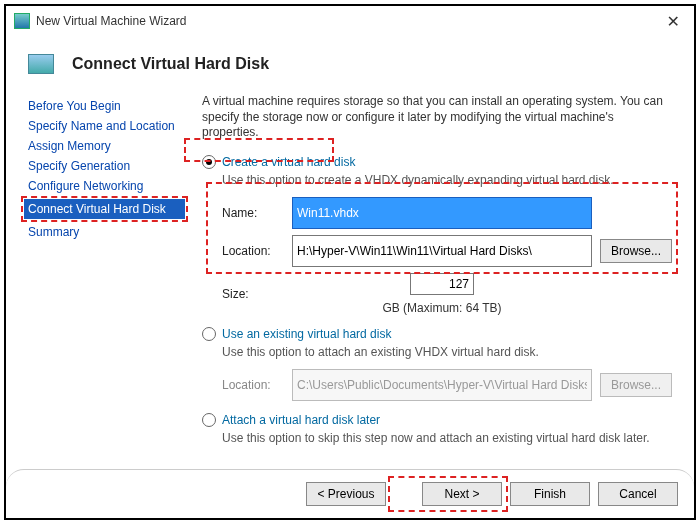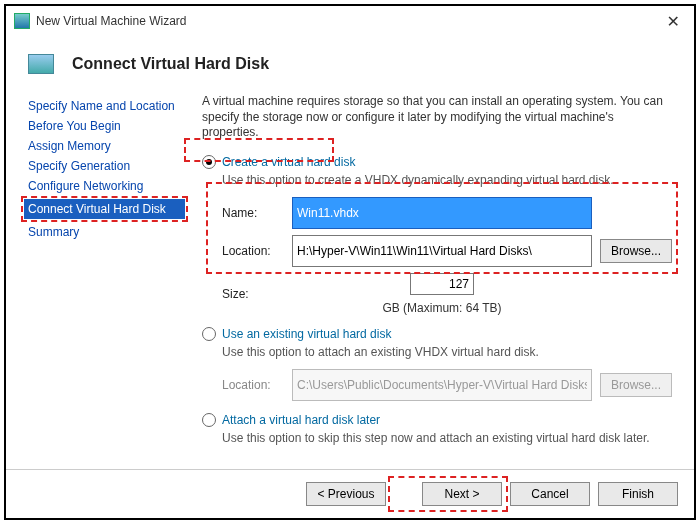--- a/index.html
+++ b/index.html
@@ -30,21 +30,21 @@
   .text-input { width: 100%; border: 1px solid #777; padding: 3px 4px; font-size: 12px; height:32px;}
   .text-input.selected { background: #3399ff; color: #fff; border:1px solid #1a5fbf;}
   .size-wrap { display:flex; align-items:center; gap:6px;flex-direction:column;}
   .size-input { width:64px; text-align:right; border:1px solid #777; padding:3px 4px; height:22px;}
   .size-suffix { color:#333; }
   .btn { border: 1px solid #888; background: #e9e9e9; padding: 3px 10px; font-size: 12px; cursor: pointer; height:24px;}
   .btn:disabled { color:#999; border-color:#bbb; background:#f0f0f0; cursor:default;}
   .disabled-row .text-input { color:#999; border-color:#bbb; background:#f7f7f7;}
   .disabled-row .fld-label { color:#888;}
   .annot-red { position: absolute; border: 2px dashed #d22; pointer-events: none; }
-  .footer { border-top: 1px solid #ccc; padding: 12px 16px; display: flex; justify-content: flex-end; gap: 8px; }
+  .footer { border-top: 1px solid #ccc; padding: 12px 16px; display: flex; justify-content: flex-end; gap: 8px; border-radius: 18px; }
   .footer .btn { min-width: 80px; }
   .next-wrap { position:relative;padding-left:28px; }
   .next-wrap::before { content:""; position:absolute; inset:-6px; border:2px dashed #d22; pointer-events:none;}
   .pad-col3 { grid-column:3; }
 </style>
 </head>
 <body>
 
 <div class="wizard-window">
 
@@ -55,22 +55,22 @@
   </div>
 
   <div class="header">
     <span class="header-icon"></span>
     <span class="header-title">Connect Virtual Hard Disk</span>
   </div>
 
   <div class="body">
 
     <div class="nav">
+      <div class="nav-item">Before You Begin</div>
       <div class="nav-item">Specify Name and Location</div>
-      <div class="nav-item">Before You Begin</div>
       <div class="nav-item">Assign Memory</div>
       <div class="nav-item">Specify Generation</div>
       <div class="nav-item">Configure Networking</div>
       <div class="highlight-box">
         <div class="nav-item selected">Connect Virtual Hard Disk</div>
       </div>
       <div class="nav-item">Summary</div>
     </div>
 
     <div class="content">
@@ -120,17 +120,17 @@
       </div>
       <p class="option-desc">Use this option to skip this step now and attach an existing virtual hard disk later.</p>
     </div>
   </div>
 
   <div class="footer">
     <button class="btn">&lt; Previous</button>
     <span class="next-wrap">
       <button class="btn">Next &gt;</button>
     </span>
+    <button class="btn">Finish</button>
     <button class="btn">Cancel</button>
-    <button class="btn">Finish</button>
   </div>
 
 </div>
 
 </body></html>

